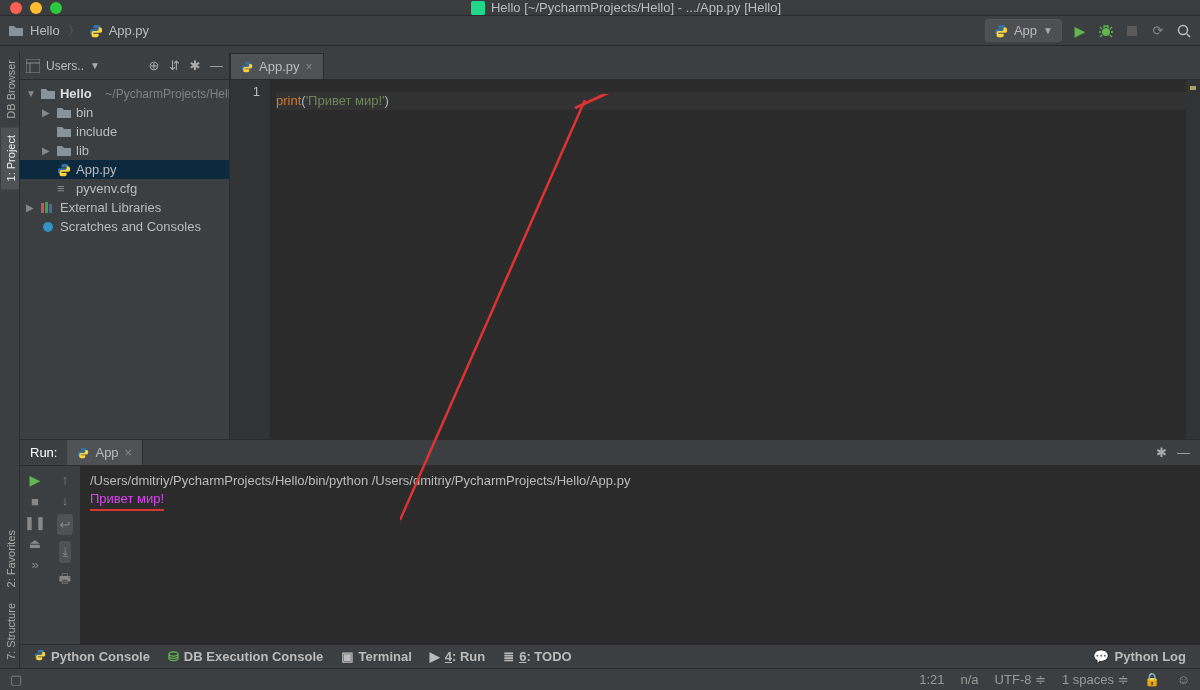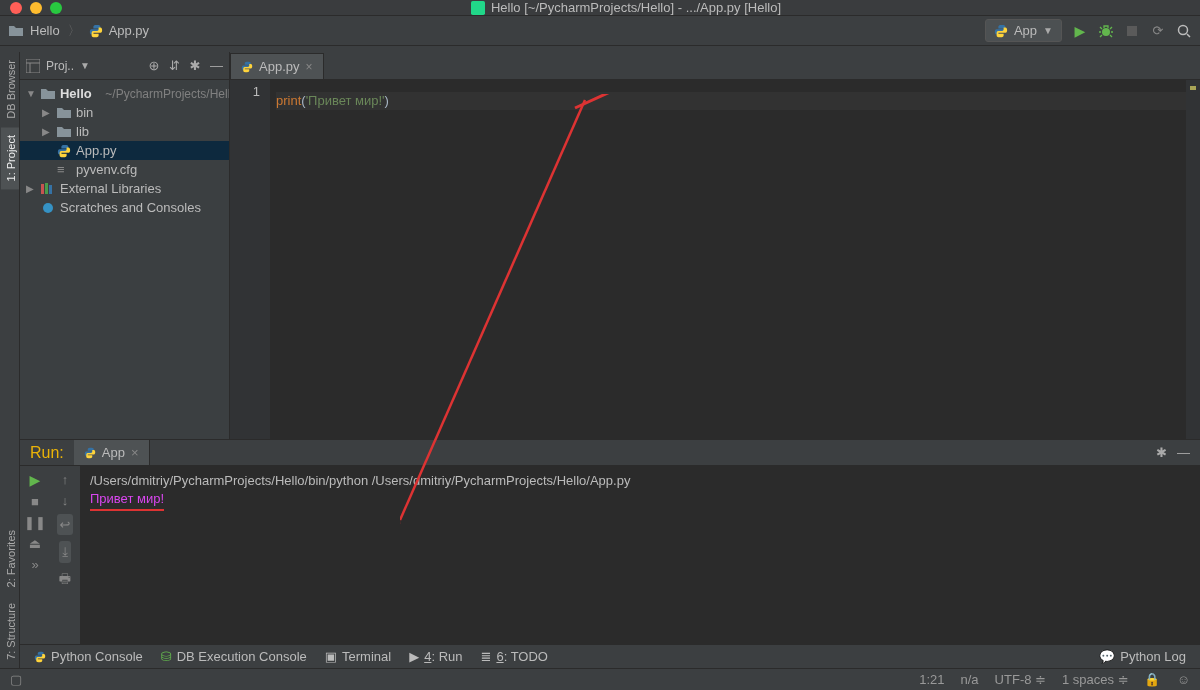--- a/index.html
+++ b/index.html
@@ -64,37 +64,37 @@
   .par{color:#a9b7c6;}
   .right-gutter{width:14px;background:#313335;position:relative;}
   .right-gutter .mark{position:absolute;left:4px;width:6px;height:4px;background:#a9a557;}
 
   
   .arrow-svg{position:absolute;left:130px;top:14px;width:240px;height:430px;pointer-events:none;z-index:10;}
 
   
   .runpanel{height:205px;border-top:1px solid #2b2b2b;display:flex;flex-direction:column;background:#2b2b2b;}
   .runhead{height:26px;background:#3c3f41;display:flex;align-items:center;border-bottom:1px solid #2b2b2b;}
-  .runhead .lbl{padding:0 10px;color:#eab308;font-size:16px;}
+  .runhead .lbl{padding:0 10px;color:#ffffff;font-size:13px;}
   .runtab{display:flex;align-items:center;gap:6px;background:#4e5254;padding:4px 10px;height:100%;font-size:12px;color:#ddd;border-right:1px solid #2b2b2b;}
   .runhead .tools{margin-left:auto;display:flex;gap:10px;padding-right:10px;}
   .runbody{flex:1;display:flex;min-height:0;}
   .runleft{width:30px;display:flex;flex-direction:column;align-items:center;gap:6px;padding:6px 0;background:#3c3f41;}
   .runleft span{color:#888;cursor:pointer;}
   .runleft .play{color:#62b64d;}
   .runmid{width:30px;display:flex;flex-direction:column;align-items:center;gap:6px;padding:6px 0;background:#3c3f41;}
   .runmid span{color:#888;cursor:pointer;}
   .console{flex:1;background:#2b2b2b;font-family:Menlo,Consolas,monospace;font-size:13px;line-height:18px;color:#bbb;padding:6px 10px;position:relative;}
   .console .cmd{color:#bbbbbb;}
   .console .out{color:#d946ef;}
   .console .underline{border-bottom:2px solid #d33;display:inline-block;padding-bottom:1px;}
 
   
   .bottom-tabs{height:24px;background:#3c3f41;border-top:1px solid #2b2b2b;display:flex;align-items:center;gap:18px;padding:0 14px;font-size:12px;color:#aaa;}
-  .bottom-tabs .btab{display:flex;align-items:center;gap:5px;cursor:pointer;}
+  .bottom-tabs .btab{display:flex;align-items:flex-start;gap:5px;cursor:pointer;font-weight:bold;}
   .bottom-tabs .btab.active{color:#eee;}
   .bottom-tabs .spacer{flex:1;}
   .uline{text-decoration:underline;}
 
   
   .statusbar{position:absolute;left:0;right:0;bottom:0;height:22px;background:#3c3f41;border-top:1px solid #2b2b2b;display:flex;align-items:center;justify-content:flex-end;font-size:12px;gap:16px;padding:0 10px;}
   .statusbar span{color:#999;}
   .statusbar .left-ico{margin-right:auto;color:#888;}
 
   .py-icon{color:#3572a5;}
@@ -179,21 +179,21 @@
 
 <div class="main">
   <div class="upper">
 
     <div class="projpanel">
       <div class="proj-header">
         <svg width="14" height="14" viewBox="0 0 14 14">
             <rect width="14" height="14" fill="none" stroke="#888"></rect>
             <path stroke="#888" d="M0 4h14M4 4v10"></path>
           </svg>
-        <span class="label">Proj..</span>
+        <span class="label">Users..</span>
         <span style="font-size:10px;color:#aaa">▼</span>
         <span class="spacer"></span>
         <span class="proj-tools">
           <span>⊕</span>
           <span>⇵</span>
           <span>✱</span>
           <span>—</span>
         </span>
       </div>
       <div class="tree">
@@ -208,20 +208,29 @@
           <span class="dim">~/PycharmProjects/Hello</span>
         </div>
         <div class="tree-row indent1">
             <span class="arrow">▶</span>
             <span class="fi">
               <svg width="14" height="12" viewBox="0 0 14 12">
                 <path fill="#87939a" d="M0 1h5l2 2h7v8H0z"></path>
               </svg>
             </span>
             <span>bin</span>
+          </div>
+        <div class="tree-row indent1">
+            <span class="arrow"></span>
+            <span class="fi">
+              <svg width="14" height="12" viewBox="0 0 14 12">
+                <path fill="#87939a" d="M0 1h5l2 2h7v8H0z"></path>
+              </svg>
+            </span>
+            <span>include</span>
           </div>
         <div class="tree-row indent1">
             <span class="arrow">▶</span>
             <span class="fi">
               <svg width="14" height="12" viewBox="0 0 14 12">
                 <path fill="#87939a" d="M0 1h5l2 2h7v8H0z"></path>
               </svg>
             </span>
             <span>lib</span>
           </div>

